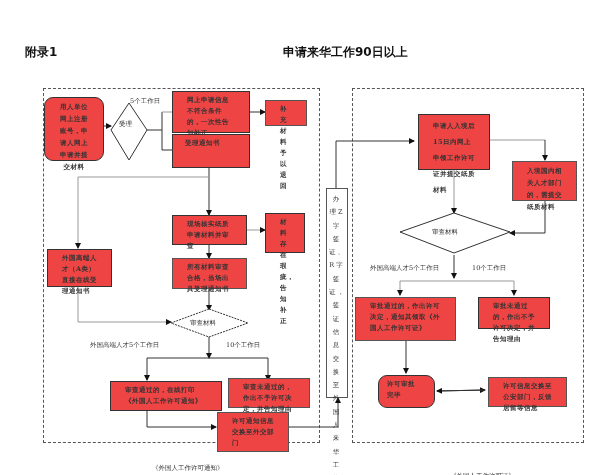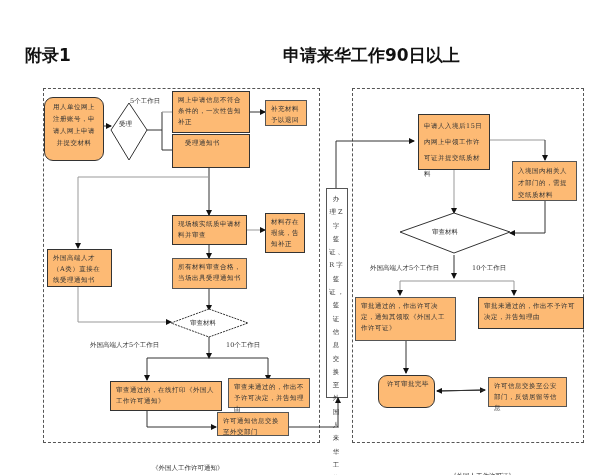--- a/index.html
+++ b/index.html
@@ -1,22 +1,22 @@
 <!DOCTYPE html>
 <html><head>
 <meta charset="utf-8">
 <style>
   html, body { margin: 0; padding: 0; background: #ffffff; }
   body { width: 600px; height: 475px; position: relative; overflow: hidden;
          font-family: "DejaVu Sans", sans-serif; color: #222; }
   .abs { position: absolute; }
-  .hdr { font-size: 17px; font-weight: bold; color: #111; }
-  .box { position: absolute; background: #fdba74; border: 1.5px solid #333;
-         font-size: 6.5px; line-height: 11px; padding: 3px 5px; box-sizing: border-box;
-         font-family: "DejaVu Serif", serif; color: #333; letter-spacing: 0.5px; }
+  .hdr { font-size: 12px; font-weight: bold; color: #111; }
+  .box { position: absolute; background: #ef4444; border: 1.5px solid #333;
+         font-size: 6.5px; line-height: 11px; padding: 3px 14px; box-sizing: border-box;
+         font-family: "DejaVu Serif", serif; color: #333; letter-spacing: 0.5px; font-weight: bold; }
   .box.thin { border: 1px solid #555; }
   .box.round { border-radius: 9px; }
   .vbox { position: absolute; background: #fff; border: 1px solid #555; box-sizing: border-box;
           font-family: "DejaVu Serif", serif; font-size: 6.5px; line-height: 13.3px;
           color: #333; padding: 4px 2px; text-align: center; letter-spacing: 2px; }
   .lbl { position: absolute; font-size: 6.5px; color: #333;
          font-family: "DejaVu Serif", serif; white-space: nowrap; }
   .caption { position: absolute; font-size: 6.5px; color: #333;
              font-family: "DejaVu Serif", serif; white-space: nowrap; margin-top: 9px; }
   .dash { position: absolute; border: 1px dashed #555; box-sizing: border-box; }
@@ -112,26 +112,26 @@
 <div class="box thin" style="left:265px; top:100px; width:42px; height:26px;">补充材料予以退回</div>
 <div class="box" style="left:172px; top:134px; width:78px; height:34px; padding-left:12px;">受理通知书</div>
 <div class="box" style="left:47px; top:249px; width:65px; height:38px;">外国高端人才（A类）直接在线受理通知书</div>
 <div class="box" style="left:172px; top:215px; width:75px; height:30px;">现场核实纸质申请材料并审查</div>
 <div class="box" style="left:265px; top:213px; width:40px; height:40px;">材料存在瑕疵，告知补正</div>
 <div class="box thin" style="left:172px; top:258px; width:75px; height:31px;">所有材料审查合格，当场出具受理通知书</div>
 <div class="lbl" style="left:90px; top:341px;">外国高端人才5个工作日</div>
 <div class="lbl" style="left:226px; top:341px;">10个工作日</div>
 <div class="box" style="left:91px; top:381px; width:112px; height:30px;margin-left:19px;">审查通过的，在线打印《外国人工作许可通知》</div>
 <div class="box thin" style="left:228px; top:378px; width:82px; height:30px;">审查未通过的，作出不予许可决定，并告知理由</div>
-<div class="box thin" style="left:217px; top:412px; width:72px; height:24px;">许可通知信息交换至外交部门</div>
+<div class="box thin" style="left:217px; top:412px; width:72px; height:40px;">许可通知信息交换至外交部门</div>
 <div class="caption" style="left:152px; top:455px;">《外国人工作许可通知》</div>
 
 <div class="vbox" style="left:326px; top:188px; width:22px; height:210px;">办理Z字签证、R字签证，签证信息交换至外国人来华工作管理部门</div>
 
 <div class="box" style="left:418px; top:114px; width:72px; height:56px; line-height:16px;">申请人入境后15日内网上申领工作许可证并提交纸质材料</div>
 <div class="box thin" style="left:512px; top:161px; width:65px; height:40px; line-height:12px;">入境国内相关人才部门的，需提交纸质材料</div>
 <div class="lbl" style="left:370px; top:264px;">外国高端人才5个工作日</div>
 <div class="lbl" style="left:472px; top:264px;">10个工作日</div>
 <div class="box thin" style="left:355px; top:297px; width:101px; height:44px;">审批通过的，作出许可决定，通知其领取《外国人工作许可证》</div>
-<div class="box" style="left:478px; top:297px; width:106px; height:32px;">审批未通过的，作出不予许可决定，并告知理由</div>
+<div class="box" style="left:478px; top:297px; width:72px; height:32px;">审批未通过的，作出不予许可决定，并告知理由</div>
 <div class="box round" style="left:378px; top:375px; width:57px; height:33px; padding-left:8px;">许可审批完毕</div>
 <div class="box thin" style="left:488px; top:377px; width:79px; height:30px;">许可信息交换至公安部门，反馈居留等信息</div>
 <div class="caption" style="left:450px; top:463px;">《外国人工作许可证》</div>
 
 </body></html>

